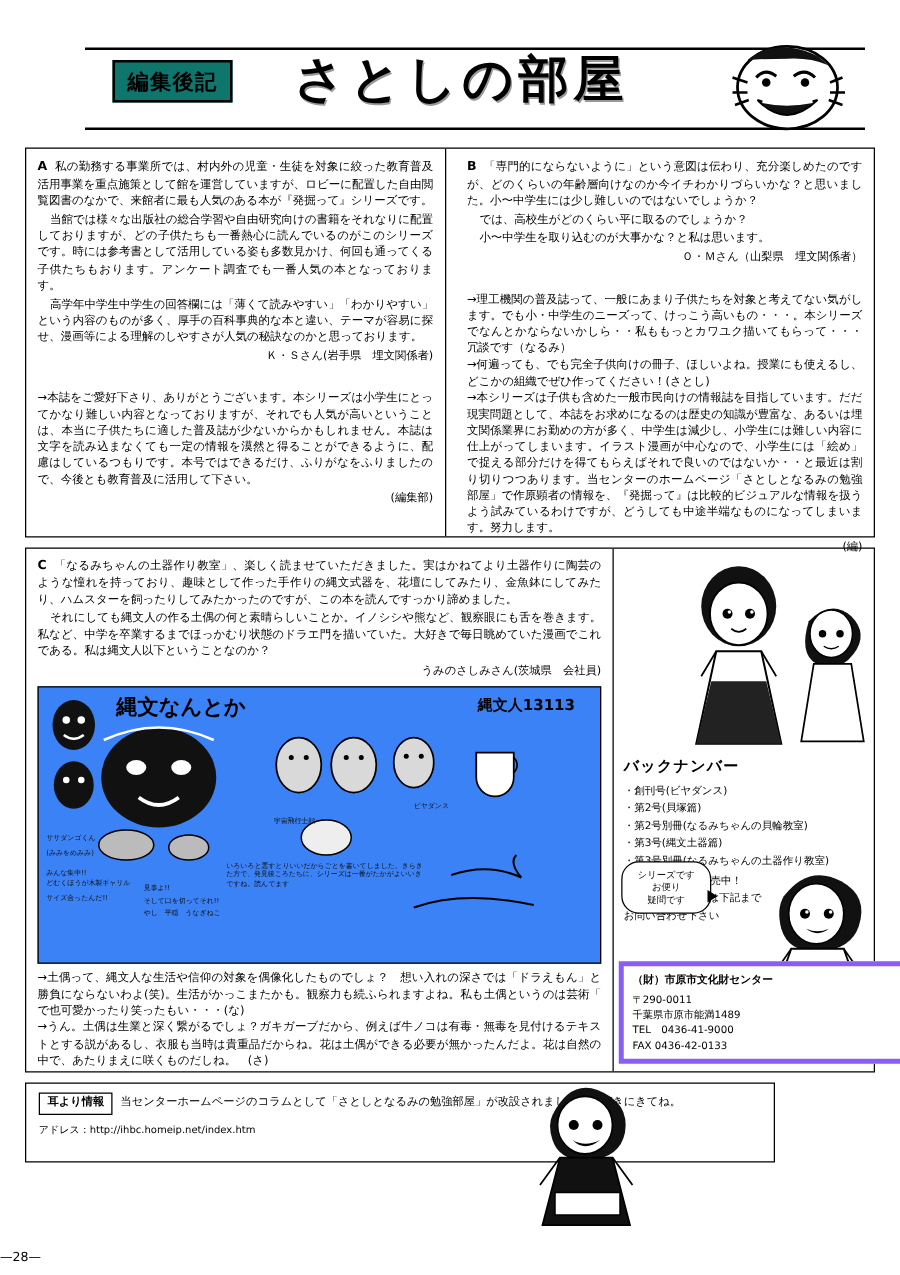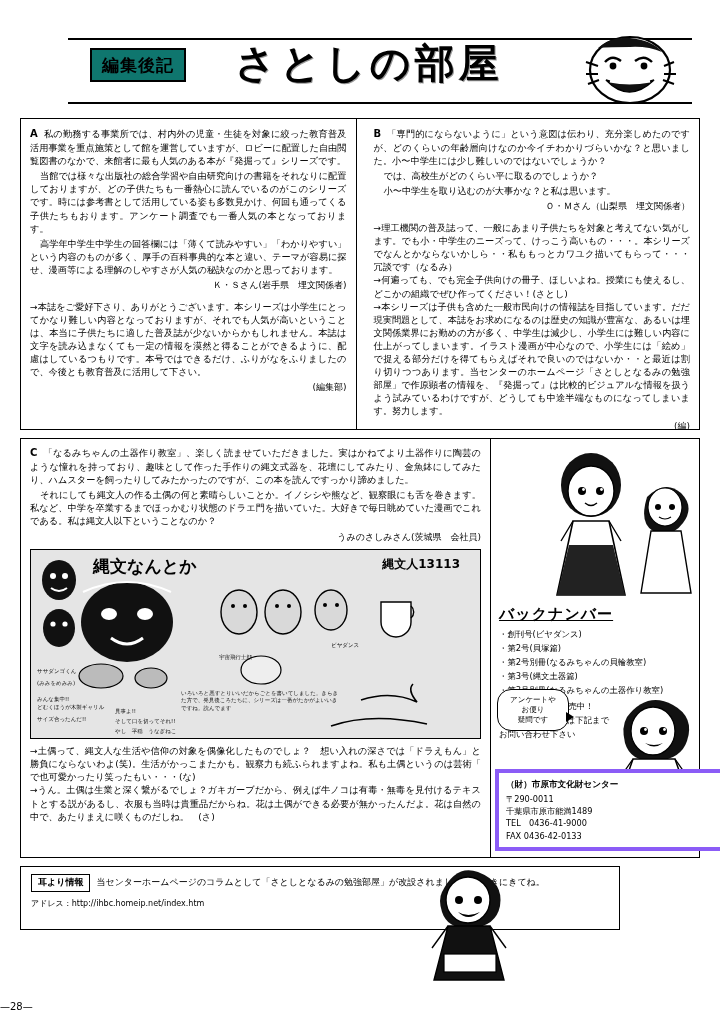--- a/index.html
+++ b/index.html
@@ -95,21 +95,21 @@
     margin-right: 6px;
   }
   .para { margin: 0 0 2px 0; text-align: justify; }
   .para.indent { text-indent: 10px; }
   .sign {
     text-align: right;
     margin: 3px 0 2px 0;
     font-size: 9px;
   }
   .reply {
-    margin-top: 8px;
+    margin-top: 20px;
     text-align: justify;
   }
 
   
   .section-c {
     margin-top: 8px;
     border: 1.5px solid #000;
     display: flex;
     height: 420px;
   }
@@ -124,23 +124,23 @@
   .c-side {
     flex: 1;
     position: relative;
     padding: 6px 8px;
   }
 
   
   .drawing {
     margin-top: 6px;
     border: 1px solid #000;
-    height: 190px;
-    position: relative;
-    background: #e5e5e5;
+    height: 222px;
+    position: relative;
+    background: #3b82f6;
     overflow: hidden;
   }
   .draw-title {
     position: absolute;
     left: 62px;
     top: 4px;
     font-size: 17px;
     font-weight: bold;
     font-family: "DejaVu Serif", serif;
   }
@@ -153,25 +153,24 @@
   }
   .scribble {
     position: absolute;
     font-size: 5.5px;
     line-height: 1.3;
     color: #111;
   }
 
   
   .backnum-title {
-    font-size: 15px;
+    font-size: 12px;
     font-weight: bold;
     margin: 0 0 4px 0;
     letter-spacing: 1px;
-    text-decoration: underline;
   }
   .backnum-list { font-size: 8.4px; line-height: 1.55; margin: 0; }
   .backnum-list div { margin-bottom: 1px; }
 
   .bubble {
     position: absolute;
     left: 6px;
     top: 250px;
     width: 72px;
     border: 1px solid #000;
@@ -389,21 +388,21 @@
         <div>・第2号(貝塚篇)</div>
         <div>・第2号別冊(なるみちゃんの貝輪教室)</div>
         <div>・第3号(縄文土器篇)</div>
         <div>・第3号別冊(なるみちゃんの土器作り教室)</div>
         <div style="margin-top:3px;">各都50円で好評発売中！</div>
         <div>購入方法については下記まで</div>
         <div>お問い合わせ下さい</div>
       </div>
 
       <div class="bubble">
-        <div>アンケートや</div>
+        <div>シリーズです</div>
         <div>お便り</div>
         <div>疑問です</div>
       </div>
 
       <div style="position:absolute; right:2px; top:248px;">
         <svg width="128" height="120" viewBox="0 0 128 120">
           <path d="M30 30 q20 -26 46 -12 q22 12 14 36 q-6 18 -30 20 q-26 2 -32 -18 q-4 -16 2 -26 z" fill="#111"></path>
           <ellipse cx="56" cy="44" rx="22" ry="24" fill="#fff" stroke="#000" stroke-width="1.3"></ellipse>
           <circle cx="47" cy="44" r="4" fill="#000"></circle>
             <circle cx="66" cy="44" r="4" fill="#000"></circle>

